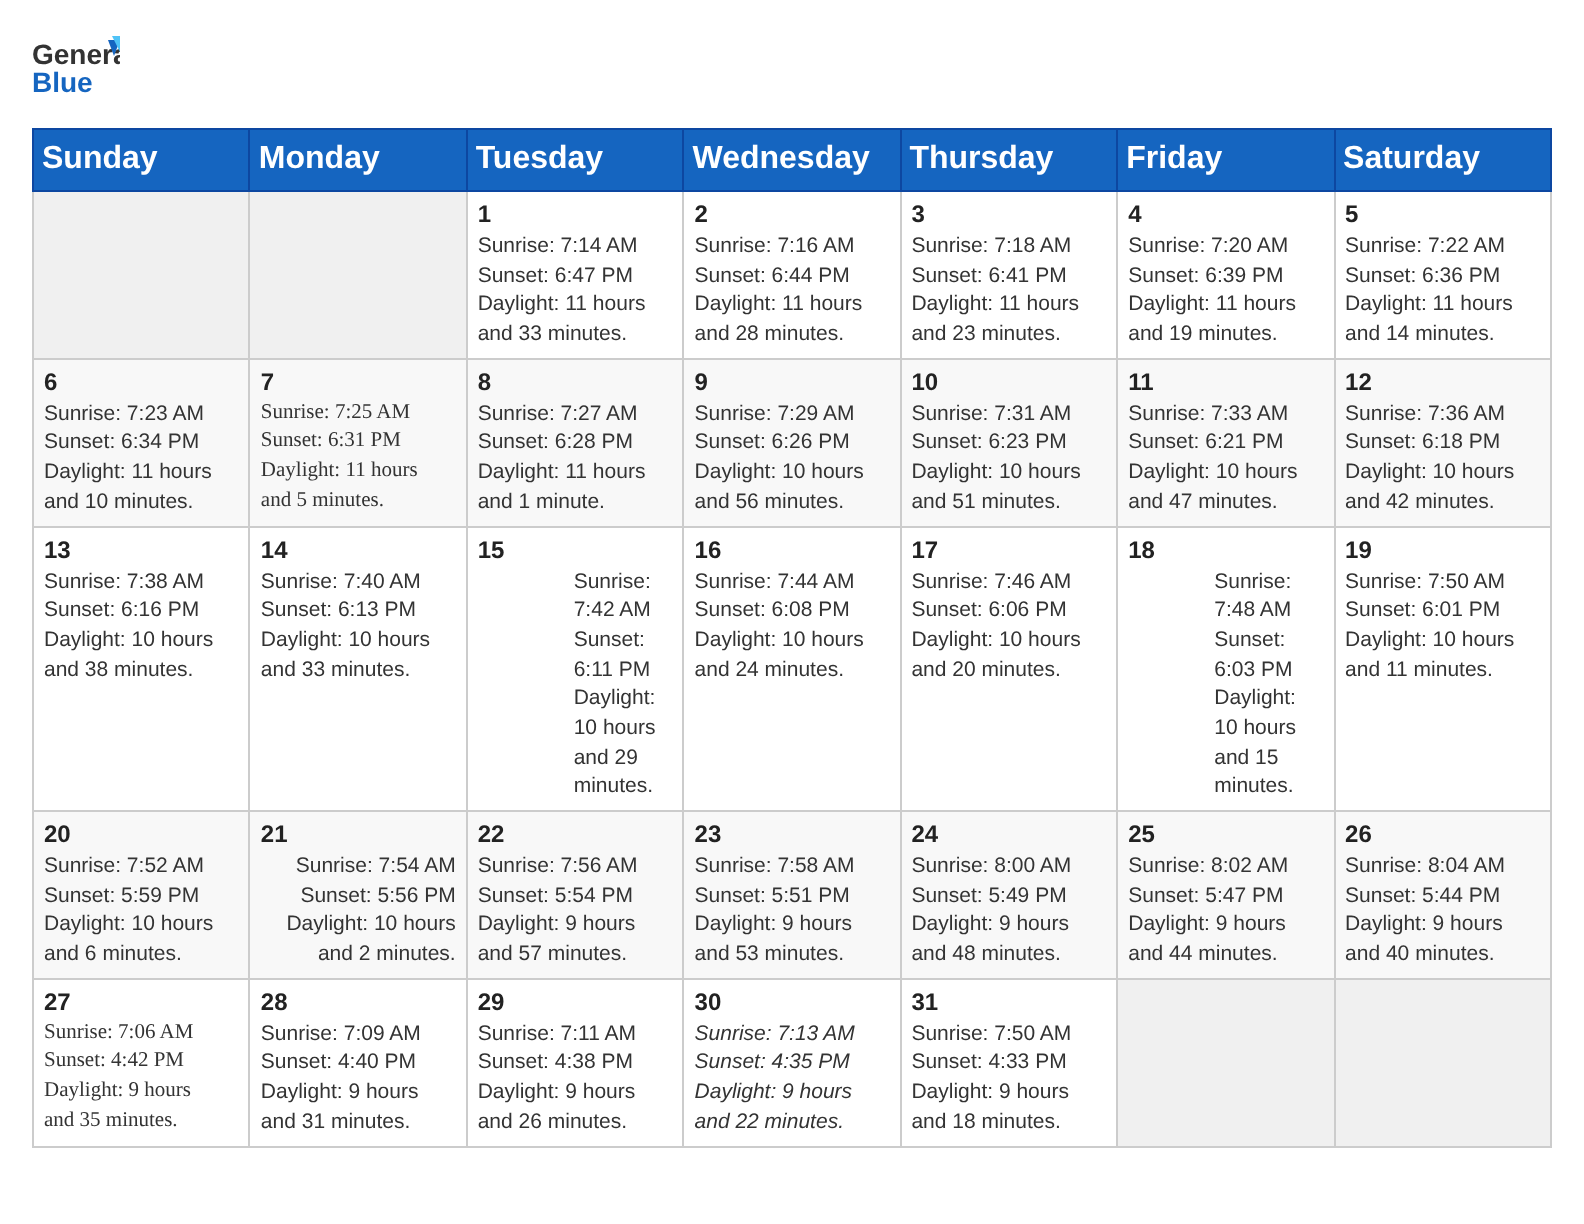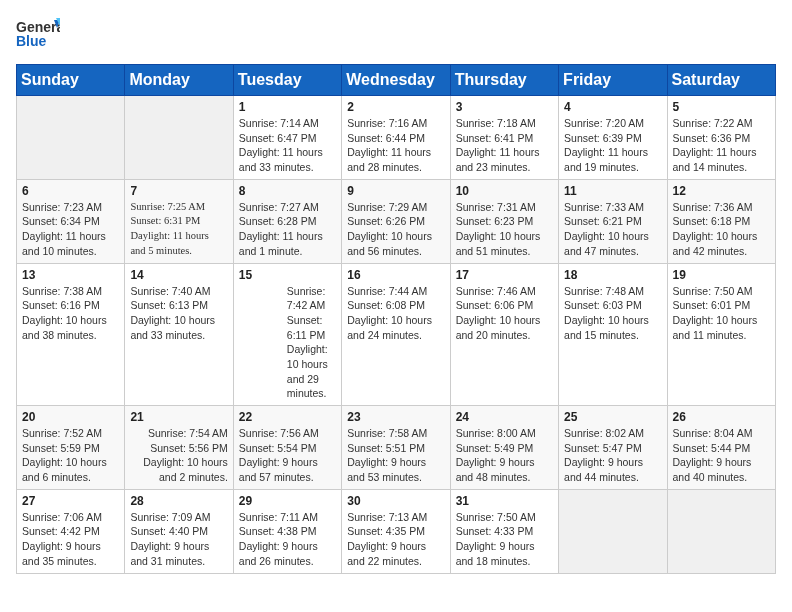--- a/index.html
+++ b/index.html
@@ -225,21 +225,21 @@
         </td>
         <td>
           <span class="day-num">17</span>
           <div class="day-detail" style="white-space: pre-line;">Sunrise: 7:46 AM
 Sunset: 6:06 PM
 Daylight: 10 hours
 and 20 minutes.</div>
         </td>
         <td>
           <span class="day-num">18</span>
-          <div class="day-detail" style="white-space: pre-line;">Sunrise: 7:48 AM
+          <div class="day-detail" style="white-space: pre-line; margin-left: 43px;">Sunrise: 7:48 AM
 Sunset: 6:03 PM
 Daylight: 10 hours
 and 15 minutes.</div>
         </td>
         <td>
           <span class="day-num">19</span>
           <div class="day-detail" style="white-space: pre-line;">Sunrise: 7:50 AM
 Sunset: 6:01 PM
 Daylight: 10 hours
 and 11 minutes.</div>
@@ -292,42 +292,42 @@
           <span class="day-num">26</span>
           <div class="day-detail" style="white-space: pre-line;">Sunrise: 8:04 AM
 Sunset: 5:44 PM
 Daylight: 9 hours
 and 40 minutes.</div>
         </td>
       </tr>
       <tr>
         <td>
           <span class="day-num">27</span>
-          <div class="day-detail" style="white-space: pre-line;">Sunrise: 7:06 AM
+          <div class="day-detail" style="white-space: pre-line; font-family: Liberation Serif, serif;">Sunrise: 7:06 AM
 Sunset: 4:42 PM
 Daylight: 9 hours
 and 35 minutes.</div>
         </td>
         <td>
           <span class="day-num">28</span>
           <div class="day-detail" style="white-space: pre-line;">Sunrise: 7:09 AM
 Sunset: 4:40 PM
 Daylight: 9 hours
 and 31 minutes.</div>
         </td>
         <td>
           <span class="day-num">29</span>
           <div class="day-detail" style="white-space: pre-line;">Sunrise: 7:11 AM
 Sunset: 4:38 PM
 Daylight: 9 hours
 and 26 minutes.</div>
         </td>
         <td>
           <span class="day-num">30</span>
-          <div class="day-detail" style="white-space: pre-line;">Sunrise: 7:13 AM
+          <div class="day-detail" style="white-space: pre-line; font-style: italic;">Sunrise: 7:13 AM
 Sunset: 4:35 PM
 Daylight: 9 hours
 and 22 minutes.</div>
         </td>
         <td>
           <span class="day-num">31</span>
           <div class="day-detail" style="white-space: pre-line;">Sunrise: 7:50 AM
 Sunset: 4:33 PM
 Daylight: 9 hours
 and 18 minutes.</div>

